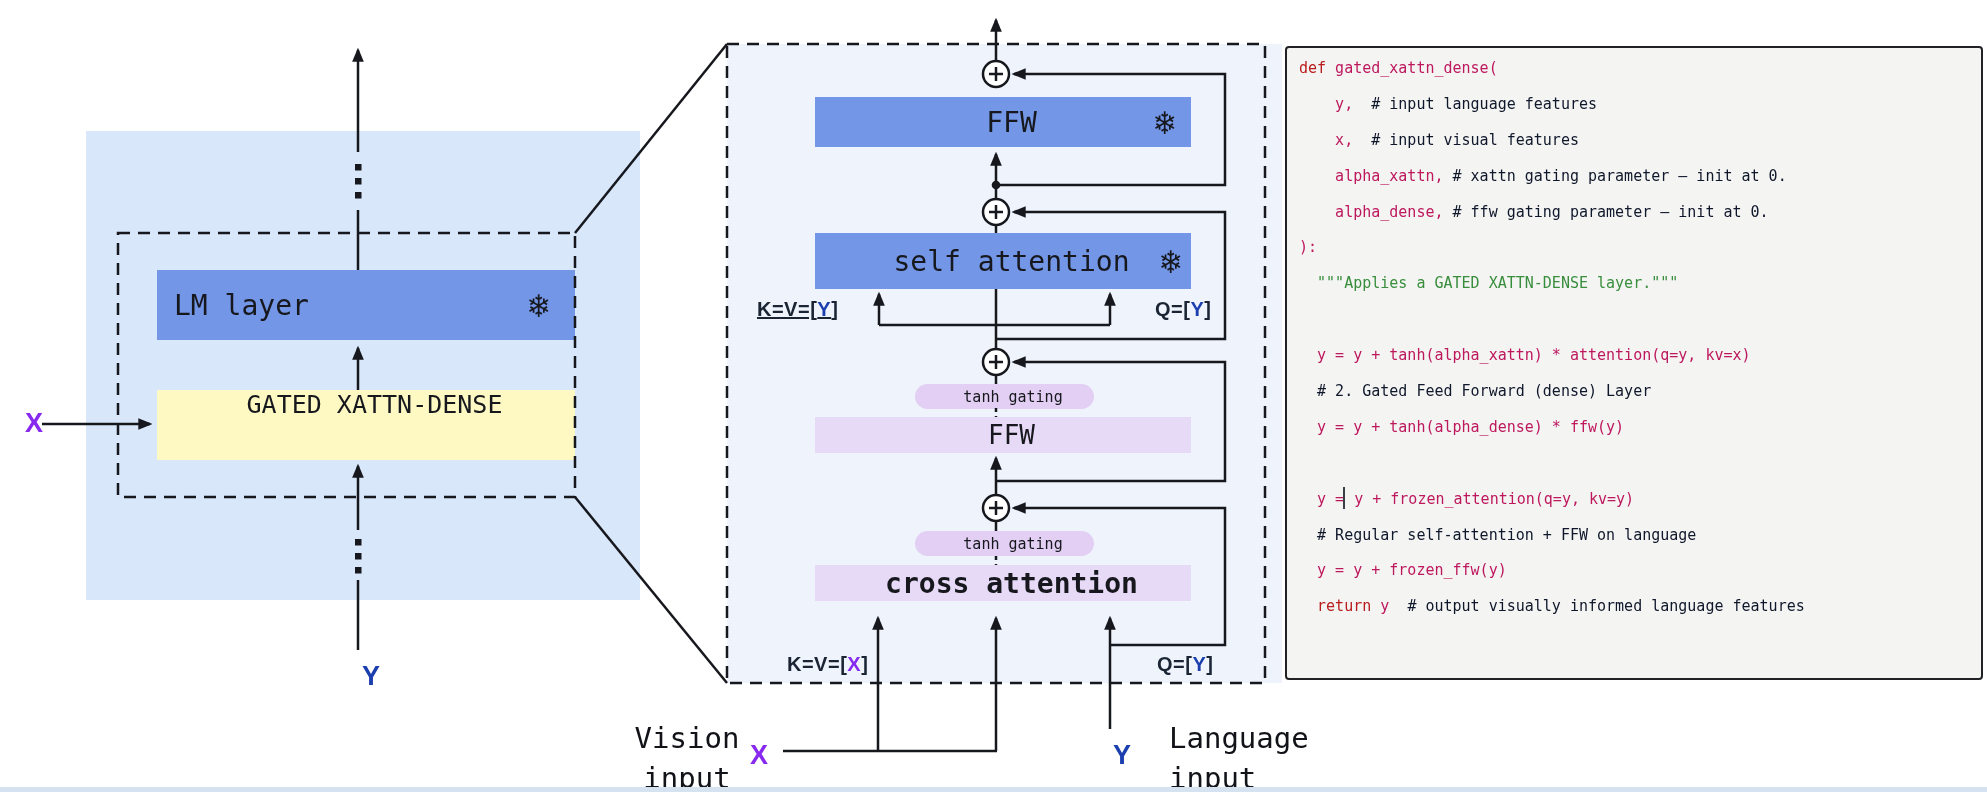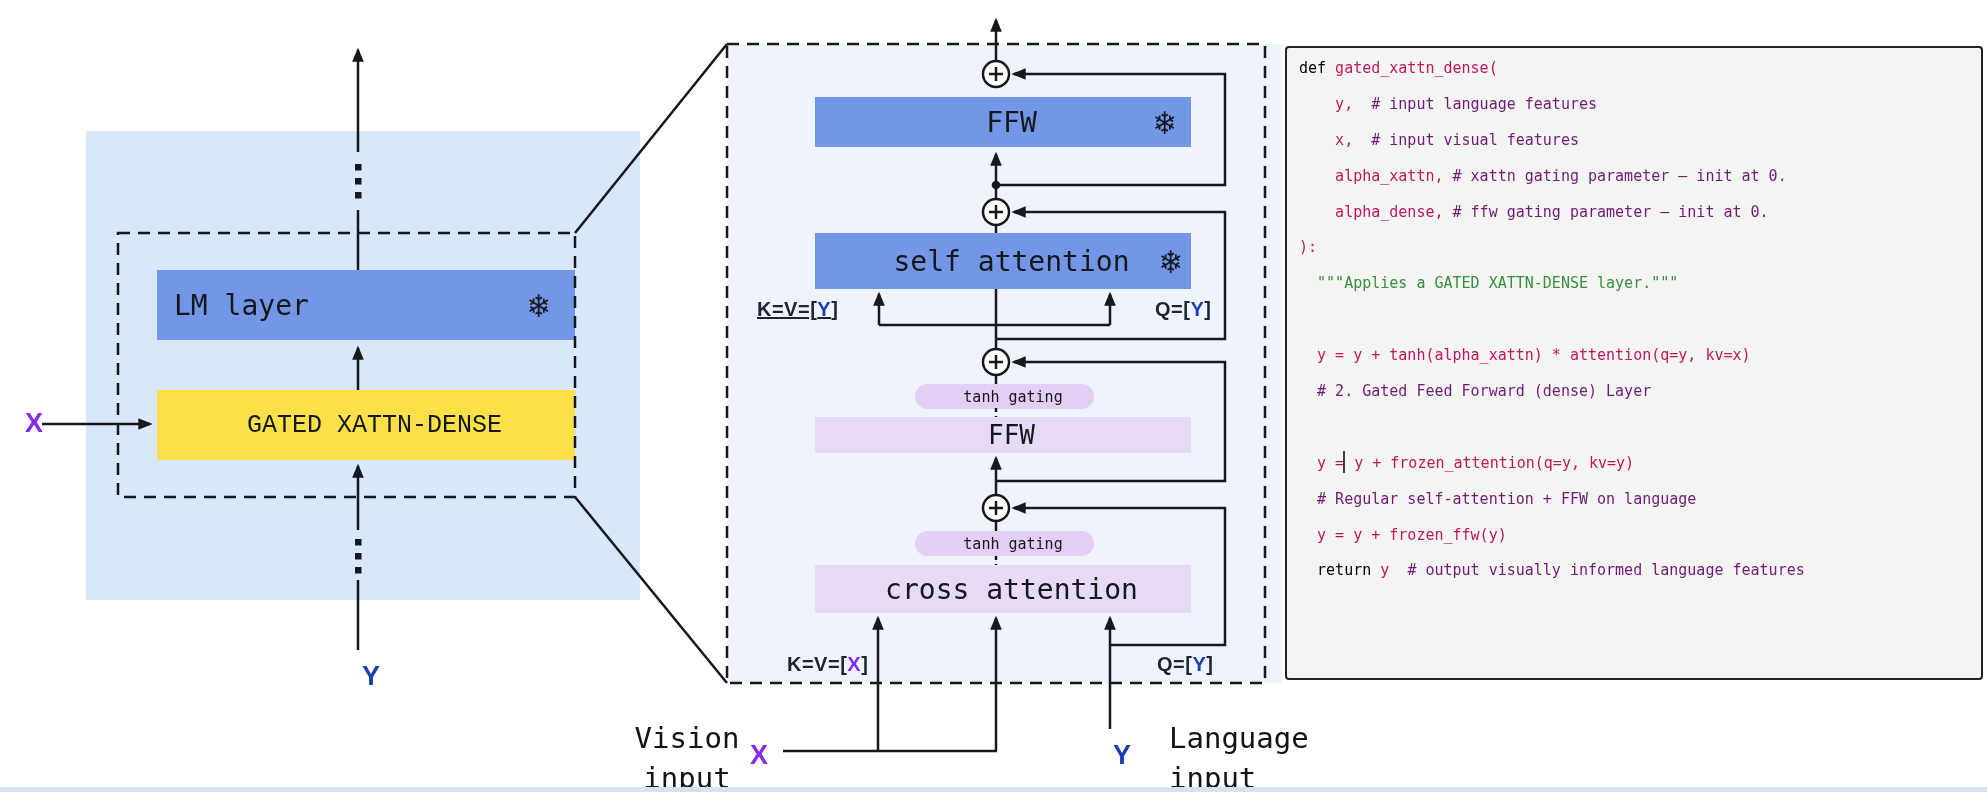--- a/index.html
+++ b/index.html
@@ -5,53 +5,53 @@
   html,body { margin:0; padding:0; background:#ffffff; }
   .canvas {
     position:relative; width:1987px; height:792px; overflow:hidden;
     background:#ffffff; font-family:"DejaVu Sans Mono", monospace; color:#16181d;
   }
   .abs { position:absolute;padding-left:17px; }
   
   .outer-blue { left:86px; top:131px; width:537px; height:469px; background:#d9e7fa; }
   .lm-box   { left:157px; top:270px; width:401px; height:70px; background:#7396e6;
               display:flex; align-items:center; justify-content:flex-start; font-size:28px; }
-  .gated-box{ left:157px; top:390px; width:401px; height:70px; background:#fde047;
-              display:flex; align-items:center; justify-content:center; font-size:25px;font-family:Liberation Mono, monospace; }
+  .gated-box{ left:157px; top:390px; width:401px; height:70px; background:#fef9c3;
+              display:flex; align-items:flex-start; justify-content:center; font-size:25px; }
   .snow { position:absolute; right:22px; top:50%; transform:translateY(-50%);
           font-size:34px; line-height:1; color:#16181d; }
   .var-label { font-family:"Liberation Sans", sans-serif; font-weight:bold; font-size:27px; }
   .x-col { color:#8729ef; }
   .y-col { color:#1b3fae; }
   
   .mid-bg { left:727px; top:44px; width:538px; height:639px; background:#eef3fc; }
   .blue-box { background:#7396e6; display:flex; align-items:center; justify-content:center; }
   .lav-box  { background:#e7daf7; display:flex; align-items:center; justify-content:center; }
   .ffw-frozen { left:815px; top:97px;  width:359px; height:50px; font-size:28px; }
   .self-attn  { left:815px; top:233px; width:359px; height:56px; font-size:28px; }
   .ffw-gated  { left:815px; top:417px; width:359px; height:36px; font-size:26px; }
-  .cross-attn { left:815px; top:565px; width:359px; height:48px; font-size:28px; }
+  .cross-attn { left:815px; top:565px; width:359px; height:36px; font-size:28px;font-weight:bold; }
   .pill { background:#e2cff3; border-radius:13px; display:flex; align-items:center;
           justify-content:center; font-size:15px; }
   .pill1 { left:915px; top:384px; width:162px; height:25px; }
   .pill2 { left:915px; top:531px; width:162px; height:25px; }
   .kv-label { font-family:"Liberation Sans", sans-serif; font-weight:bold; font-size:20px;
               color:#1a2433; letter-spacing:0.5px; white-space:nowrap; }
   .io-text { font-size:29px; line-height:40px; color:#111318; }
   .io-x { left:733px; top:740px; }
   .io-y { left:1096px; top:740px; }
   
   .code-box { left:1285px; top:46px; width:698px; height:634px; background:#f4f4f3;
               border:2.5px solid #202226; border-radius:4px; box-sizing:border-box;
               padding:3px 8px 0 12px; }
   .code-line { height:35.9px; line-height:35.9px; font-size:15px; white-space:pre;
                font-family:"DejaVu Sans Mono", monospace; }
-  .tok-kw { color:#000000;margin-top:12px; }
+  .tok-kw { color:#b91c1c;margin-top:12px; }
   .tok-tx { color:#be185d; }
-  .tok-cm { color:#701a75; }
+  .tok-cm { color:#0f172a; }
   .tok-st { color:#388e3c; }
   .caret { display:inline-block; width:2px; height:22px; background:#3a3f46;
            vertical-align:-5px; margin:0 0 0 -1px; }
   .bottom-strip { left:0; top:787px; width:1987px; height:5px; background:#d5e2f0; }
   svg.overlay { position:absolute; left:0; top:0; pointer-events:none; }
 </style>
 </head>
 <body>
 
 <div class="canvas">
@@ -122,20 +122,21 @@
         <div class="code-line"><span class="tok-kw">def</span><span class="tok-tx"> gated_xattn_dense(</span></div>
         <div class="code-line"><span class="tok-tx">    y,  </span><span class="tok-cm"># input language features</span></div>
         <div class="code-line"><span class="tok-tx">    x,  </span><span class="tok-cm"># input visual features</span></div>
         <div class="code-line"><span class="tok-tx">    alpha_xattn, </span><span class="tok-cm"># xattn gating parameter – init at 0.</span></div>
         <div class="code-line"><span class="tok-tx">    alpha_dense, </span><span class="tok-cm"># ffw gating parameter – init at 0.</span></div>
         <div class="code-line"><span class="tok-tx">):</span></div>
         <div class="code-line"><span class="tok-st">  """Applies a GATED XATTN-DENSE layer."""</span></div>
         <div class="code-line"></div>
         <div class="code-line"><span class="tok-tx">  y = y + tanh(alpha_xattn) * attention(q=y, kv=x)</span></div>
         <div class="code-line"><span class="tok-cm">  # 2. Gated Feed Forward (dense) Layer</span></div>
+        <div class="code-line"><span class="tok-tx">  y = y + tanh(alpha_dense) * ffw(y)</span></div>
         <div class="code-line"></div>
         <div class="code-line"><span class="tok-tx">  y =</span><span class="caret"></span><span class="tok-tx"> y + frozen_attention(q=y, kv=y)</span></div>
         <div class="code-line"><span class="tok-cm">  # Regular self-attention + FFW on language</span></div>
         <div class="code-line"><span class="tok-tx">  y = y + frozen_ffw(y)</span></div>
         <div class="code-line"><span class="tok-tx">  </span><span class="tok-kw">return</span><span class="tok-tx"> y  </span><span class="tok-cm"># output visually informed language features</span></div>
       </div>
   </div>
 
   <div class="abs bottom-strip"></div>
 

